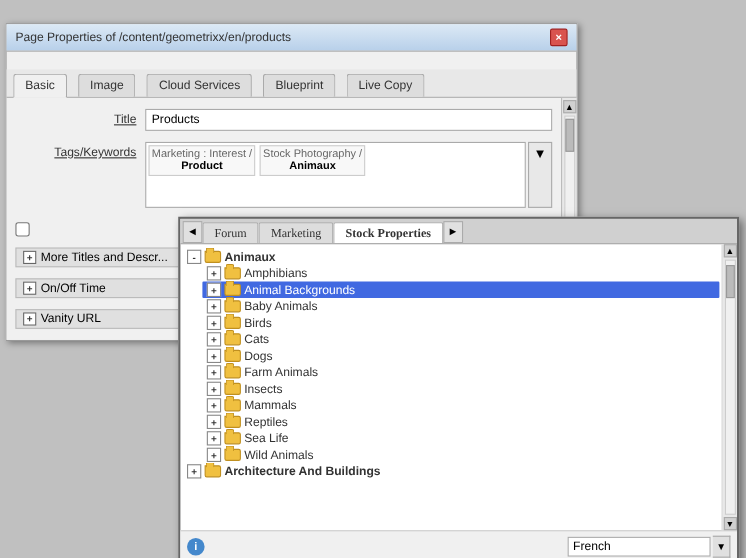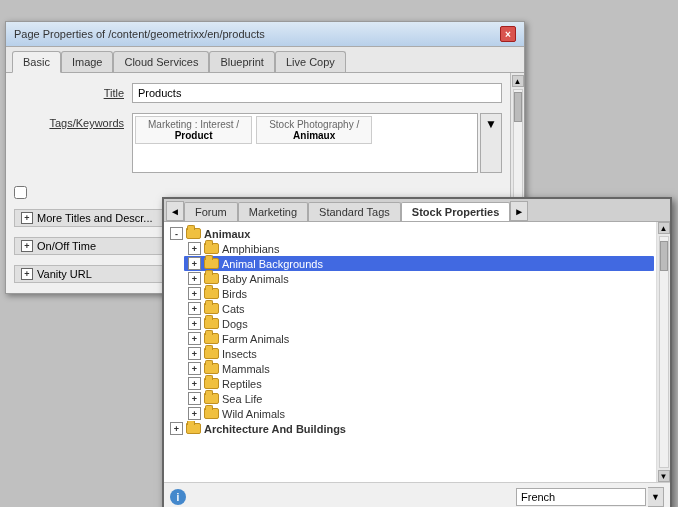--- a/index.html
+++ b/index.html
@@ -32,21 +32,22 @@
       border-radius: 2px;
       cursor: pointer;
       display: flex; align-items: center; justify-content: center;
       font-size: 10px; color: white; font-weight: bold;
     }
     .tabs-bar {
       display: flex;
       background: #e8e8e8;
       border-bottom: 1px solid #aaa;
       padding: 4px 6px 0 6px;
-      gap: 0;
+      gap: 10px;
+      margin-top: 16px;
     }
     .tab {
       padding: 4px 10px;
       border: 1px solid #aaa;
       border-bottom: none;
       background: #ddd;
       cursor: pointer;
       border-radius: 3px 3px 0 0;
       font-size: 11px;
       color: #333;
@@ -90,21 +91,21 @@
       min-height: 60px;
       padding: 2px;
       display: flex;
       flex-wrap: wrap;
       gap: 4px;
       align-items: flex-start;
     }
     .tag-item {
       background: #f8f8f8;
       border: 1px solid #ccc;
-      padding: 2px 12px;
+      padding: 2px 2px;
       font-size: 10px;
       text-align: center;
       cursor: pointer;
     }
     .tag-item span {
       display: block;
       color: #666;
     }
     .tag-item strong {
     }
@@ -168,20 +169,21 @@
     }
     .tb-tab {
       padding: 3px 10px;
       border: 1px solid #aaa;
       border-bottom: none;
       background: #ddd;
       cursor: pointer;
       font-size: 11px;
       color: #333;
       border-radius: 2px 2px 0 0;
+      font-family: Liberation Serif, serif;
     }
     .tb-tab.active {
       background: white;
       font-weight: bold;
       color: #333;
     }
     .tb-body {
       display: flex;
       height: 260px;
     }
@@ -402,21 +404,20 @@
     </div>
   </div>
 </div>
 
 <div class="tag-browser">
 
   <div class="tag-browser-tabs">
     <div class="tb-nav-btn">◄</div>
     <div class="tb-tab">Forum</div>
     <div class="tb-tab">Marketing</div>
-    <div class="tb-tab">Standard Tags</div>
     <div class="tb-tab active">Stock Properties</div>
     <div class="tb-nav-btn">►</div>
   </div>
 
   <div class="tb-body">
     <div class="tb-tree">
 
       <div class="tree-item root">
         <div class="plus-btn">-</div>
         <div class="folder-icon"></div>

